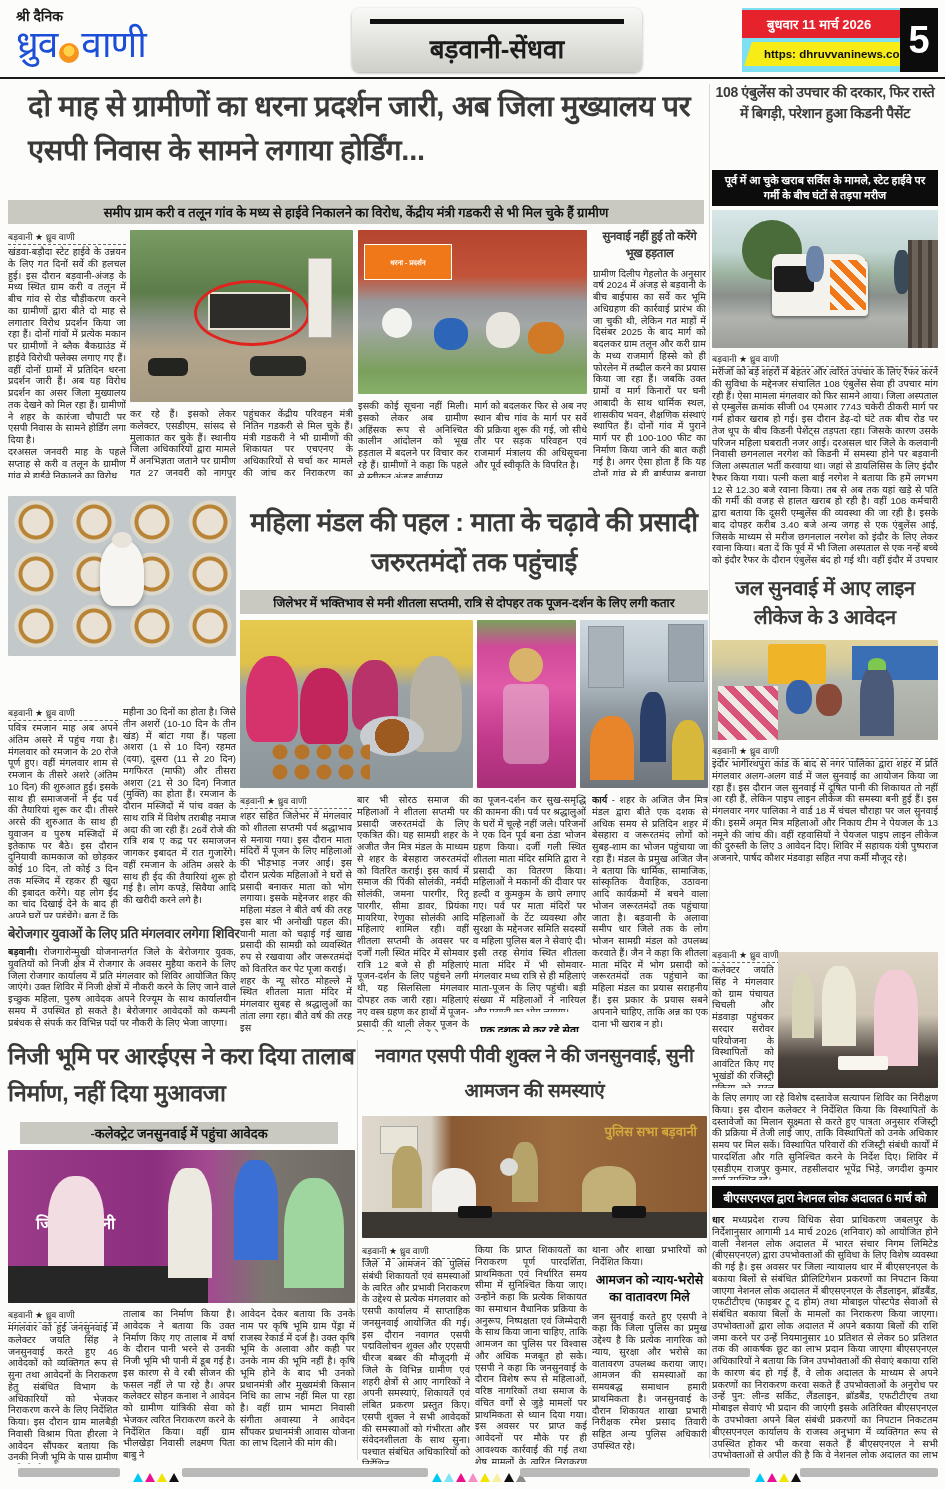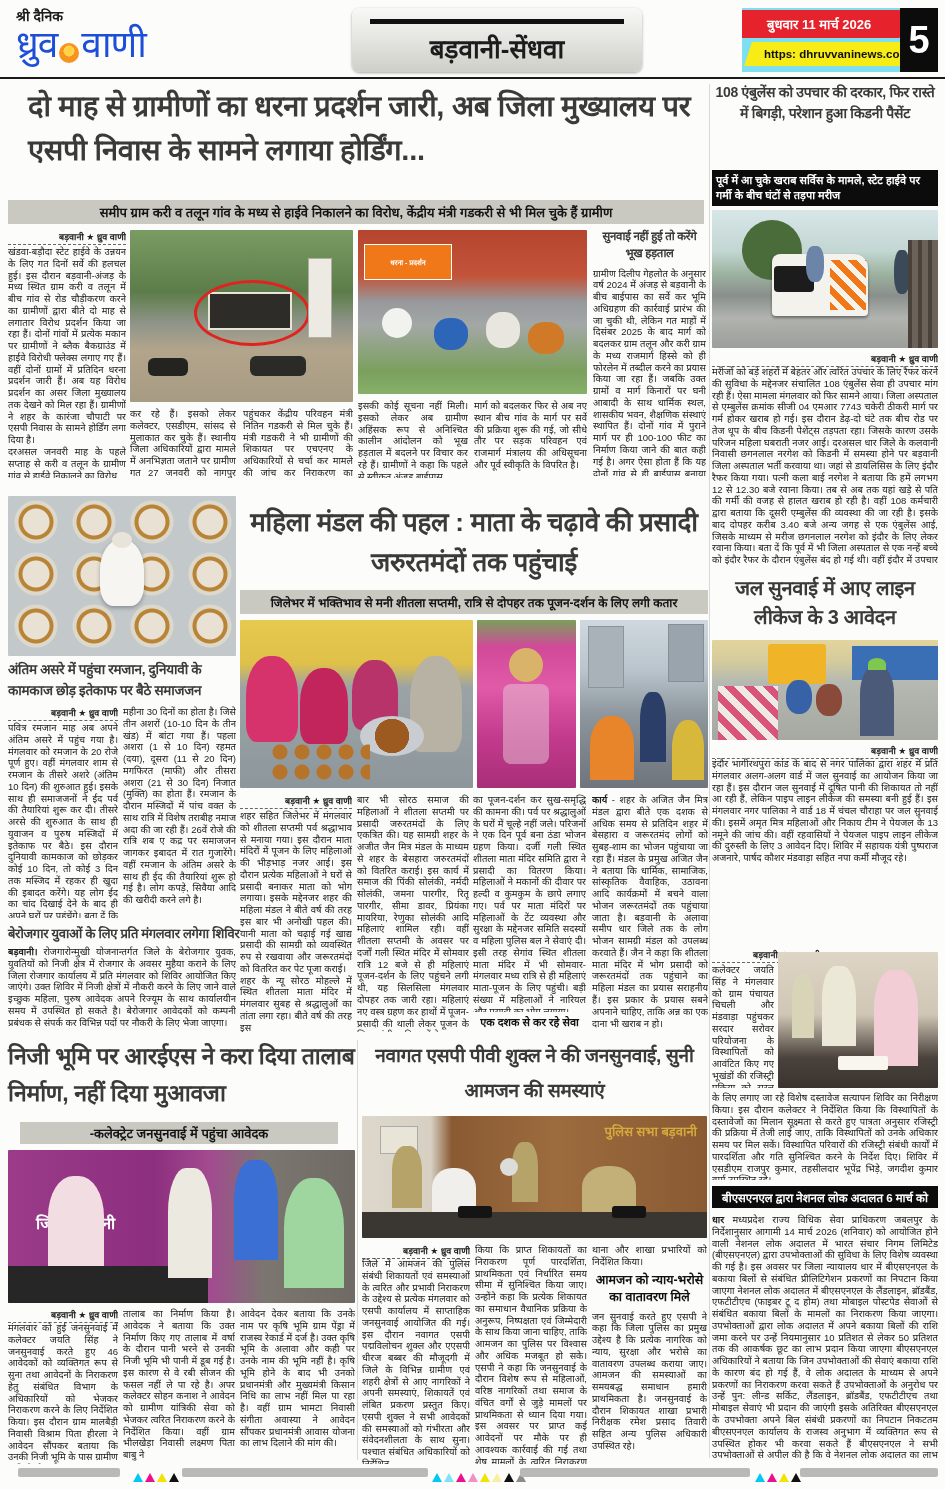--- a/index.html
+++ b/index.html
@@ -1,29 +1,29 @@
 <!DOCTYPE html>
 <html><head>
 <meta charset="utf-8">
 <style>
   html,body{margin:0;padding:0;background:#e8e8e8;}
   #page{position:relative;width:945px;height:1489px;background:#fcfcfa;margin:0 auto;
         font-family:"Liberation Sans","DejaVu Sans",sans-serif;overflow:hidden;}
   .abs{position:absolute;}
   .hl{font-weight:bold;color:#3a3a3a;letter-spacing:-0.3px;}
   .hl-c{text-align:center;}
-  .kicker{background:#c9c9c2;font-weight:bold;color:#141414;text-align:left;
-          display:flex;align-items:center;justify-content:center;}
+  .kicker{background:#c9c9c2;font-weight:bold;color:#141414;text-align:center;
+          display:flex;align-items:center;justify-content:center;font-family:Liberation Serif, serif;}
   .kicker.dark{background:#0c0c0c;color:#ffffff;}
-  .byline{font-weight:bold;font-size:9px;color:#222;text-align:right;
+  .byline{font-weight:normal;font-size:9px;color:#222;text-align:left;
           border-bottom:1px dashed #666;padding-bottom:1px;white-space:nowrap;overflow:hidden;}
   .body{font-size:9.5px;line-height:1.24;text-align:justify;color:#1d1d1d;
         overflow:hidden;white-space:pre-line;}
   .lead-word{font-weight:bold;}
-  .subhead-inline{font-weight:bold;text-align:center;font-size:11px;color:#111;margin:2px 0;}
+  .subhead-inline{font-weight:bold;text-align:center;font-size:11px;color:#111;margin:10px 0;}
   .photo{position:absolute;overflow:hidden;border-radius:1px;}
   .ph{position:absolute;}
   .vrule{position:absolute;width:1px;background:#d9d9d4;}
   
   .masthead-top{font-weight:bold;font-size:14px;color:#1b1b1b;}
   .masthead{font-weight:normal;font-size:37px;color:#1d4ed8;letter-spacing:-1px;line-height:1;}
   .sun{display:inline-block;width:20px;height:20px;border-radius:50%;
        background:radial-gradient(circle at 50% 40%,#ffd24a 0 35%,#f7941d 36% 75%,#e03a12 76% 100%);
        margin:0 2px;vertical-align:middle;}
   .centerbox{background:linear-gradient(180deg,#f8f8f6 0%,#e6e6e2 45%,#cfcfc9 100%);
@@ -152,21 +152,20 @@
   <div class="abs body" style="left:712px;top:964px;width:62px;height:124px;">कलेक्टर जयति सिंह ने मंगलवार को ग्राम पंचायत चिचली और मंडवाड़ा पहुंचकर सरदार सरोवर परियोजना के विस्थापितों को आवंटित किए गए भूखंडों की रजिस्ट्री प्रक्रिया को सरल बनाने</div>
   <div class="abs body" style="left:712px;top:1092px;width:226px;height:88px;">के लिए लगाए जा रहे विशेष दस्तावेज सत्यापन शिविर का निरीक्षण किया। इस दौरान कलेक्टर ने निर्देशित किया कि विस्थापितों के दस्तावेजों का मिलान सूक्ष्मता से करते हुए पात्रता अनुसार रजिस्ट्री की प्रक्रिया में तेजी लाई जाए, ताकि विस्थापितों को उनके अधिकार समय पर मिल सकें। विस्थापित परिवारों की रजिस्ट्री संबंधी कार्यों में पारदर्शिता और गति सुनिश्चित करने के निर्देश दिए। शिविर में एसडीएम राजपुर कुमार, तहसीलदार भूपेंद्र भिड़े, जगदीश कुमार वर्मा उपस्थित रहे।</div>
 
   <div class="abs kicker dark" style="left:712px;top:1186px;width:226px;height:22px;font-size:11.5px;">बीएसएनएल द्वारा नेशनल लोक अदालत 6 मार्च को</div>
   <div class="abs body" style="left:712px;top:1214px;width:226px;height:246px;"><span class="lead-word">धार</span><span> मध्यप्रदेश राज्य विधिक सेवा प्राधिकरण जबलपुर के निर्देशानुसार आगामी 14 मार्च 2026 (शनिवार) को आयोजित होने वाली नेशनल लोक अदालत में भारत संचार निगम लिमिटेड (बीएसएनएल) द्वारा उपभोक्ताओं की सुविधा के लिए विशेष व्यवस्था की गई है। इस अवसर पर जिला न्यायालय धार में बीएसएनएल के बकाया बिलों से संबंधित प्रीलिटिगेशन प्रकरणों का निपटान किया जाएगा नेशनल लोक अदालत में बीएसएनएल के लैंडलाइन, ब्रॉडबैंड, एफटीटीएच (फाइबर टू द होम) तथा मोबाइल पोस्टपेड सेवाओं से संबंधित बकाया बिलों के मामलों का निराकरण किया जाएगा। उपभोक्ताओं द्वारा लोक अदालत में अपने बकाया बिलों की राशि जमा करने पर उन्हें नियमानुसार 10 प्रतिशत से लेकर 50 प्रतिशत तक की आकर्षक छूट का लाभ प्रदान किया जाएगा बीएसएनएल अधिकारियों ने बताया कि जिन उपभोक्ताओं की सेवाएं बकाया राशि के कारण बंद हो गई हैं, वे लोक अदालत के माध्यम से अपने प्रकरणों का निराकरण करवा सकते हैं उपभोक्ताओं के अनुरोध पर उन्हें पुन: लीन्ड सर्किट, लैंडलाइन, ब्रॉडबैंड, एफटीटीएच तथा मोबाइल सेवाएं भी प्रदान की जाएंगी इसके अतिरिक्त बीएसएनएल के उपभोक्ता अपने बिल संबंधी प्रकरणों का निपटान निकटतम बीएसएनएल कार्यालय के राजस्व अनुभाग में व्यक्तिगत रूप से उपस्थित होकर भी करवा सकते हैं बीएसएनएल ने सभी उपभोक्ताओं से अपील की है कि वे नेशनल लोक अदालत का लाभ उठाकर अपने लंबित प्रकरणों का आपसी सहमति से निराकरण कराएं और दी जा रही छूट का लाभ प्राप्त करें।</span></div>
 
   <div class="photo" style="left:8px;top:496px;width:228px;height:160px;background-color:#c3c9cb;background-image:radial-gradient(circle at 28px 26px,#e9e2d4 0 13px,#b98436 14px 17px,#dcd8cc 18px 21px,rgba(0,0,0,0) 22px);background-size:58px 52px;">
     <div class="ph" style="left:92px;top:44px;width:44px;height:66px;background:#f6f5f1;border-radius:45% 45% 30% 30%;box-shadow:0 2px 4px rgba(0,0,0,.3);"></div>
     <div class="ph" style="left:104px;top:36px;width:20px;height:16px;background:#e8e4da;border-radius:50%;"></div>
   </div>
-  <div class="abs hl" style="left:8px;top:660px;width:228px;height:42px;font-size:13.5px;line-height:1.55;">अंतिम असरे में पहुंचा रमजान, दुनियावी के कामकाज छोड़ इतेकाफ पर बैठे समाजजन</div>
   <div class="abs byline" style="left:8px;top:706px;width:110px;">बड़वानी ★ ध्रुव वाणी</div>
   <div class="abs body" style="left:8px;top:722px;width:110px;height:196px;">पवित्र रमजान माह अब अपने अंतिम असरे में पहुंच गया है। मंगलवार को रमजान के 20 रोजे पूर्ण हुए। वहीं मंगलवार शाम से रमजान के तीसरे अशरे (अंतिम 10 दिन) की शुरुआत हुई। इसके साथ ही समाजजनों ने ईद पर्व की तैयारियां शुरू कर दी। तीसरे अरसे की शुरुआत के साथ ही युवाजन व पुरुष मस्जिदों में इतेकाफ पर बैठे। इस दौरान दुनियावी कामकाज को छोड़कर कोई 10 दिन, तो कोई 3 दिन तक मस्जिद में रहकर ही खुदा की इबादत करेंगे। यह लोग ईद का चांद दिखाई देने के बाद ही अपने घरों पर पहुंचेंगे। बता दें कि रमजान का</div>
   <div class="abs body" style="left:123px;top:706px;width:113px;height:212px;">महीना 30 दिनों का होता है। जिसे तीन अशरों (10-10 दिन के तीन खंड) में बांटा गया हैं। पहला अशरा (1 से 10 दिन) रहमत (दया), दूसरा (11 से 20 दिन) मगफिरत (माफी) और तीसरा अशरा (21 से 30 दिन) निजात (मुक्ति) का होता हैं। रमजान के दौरान मस्जिदों में पांच वक्त के साथ रात्रि में विशेष तराबीह नमाज अदा की जा रही हैं। 26वें रोजे की रात्रि शब ए कद्र पर समाजजन जागकर इबादत में रात गुजारेंगे। वहीं रमजान के अंतिम असरे के साथ ही ईद की तैयारियां शुरू हो गई है। लोग कपड़े, सिवैया आदि की खरीदी करने लगे है।</div>
 
   <div class="abs hl hl-c" style="left:8px;top:924px;width:228px;height:20px;font-size:13px;white-space:nowrap;">बेरोजगार युवाओं के लिए प्रति मंगलवार लगेगा शिविर</div>
   <div class="abs body" style="left:8px;top:946px;width:228px;height:84px;"><span class="lead-word">बड़वानी।</span><span> रोजगारोन्मुखी योजनान्तर्गत जिले के बेरोजगार युवक, युवतियों को निजी क्षेत्र में रोजगार के अवसर मुहैया कराने के लिए जिला रोजगार कार्यालय में प्रति मंगलवार को शिविर आयोजित किए जाएंगे। उक्त शिविर में निजी क्षेत्रों में नौकरी करने के लिए जाने वाले इच्छुक महिला, पुरुष आवेदक अपने रिज्यूम के साथ कार्यालयीन समय में उपस्थित हो सकते है। बेरोजगार आवेदकों को कम्पनी प्रबंधक से संपर्क कर विभिन्न पदों पर नौकरी के लिए भेजा जाएगा।</span></div>
 
   <div class="abs kicker" style="left:240px;top:590px;width:468px;height:24px;font-size:12px;">जिलेभर में भक्तिभाव से मनी शीतला सप्तमी, रात्रि से दोपहर तक पूजन-दर्शन के लिए लगी कतार</div>
   <div class="abs hl hl-c" style="left:240px;top:502px;width:468px;height:82px;font-size:26px;line-height:1.55;">महिला मंडल की पहल : माता के चढ़ावे की प्रसादी जरुरतमंदों तक पहुंचाई</div>
 

